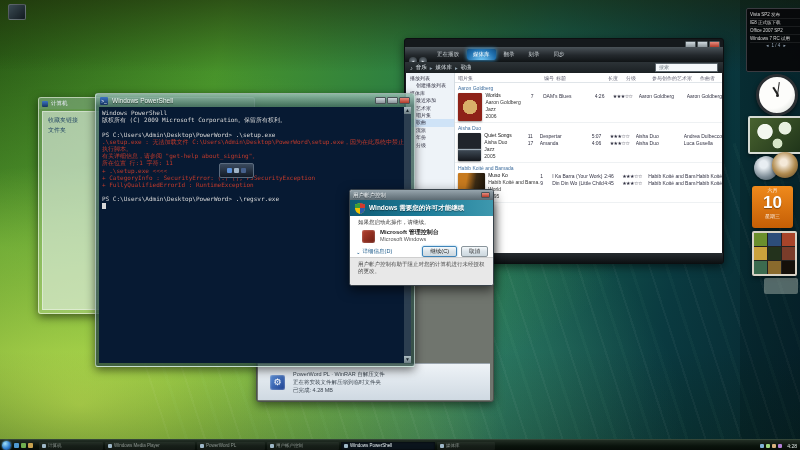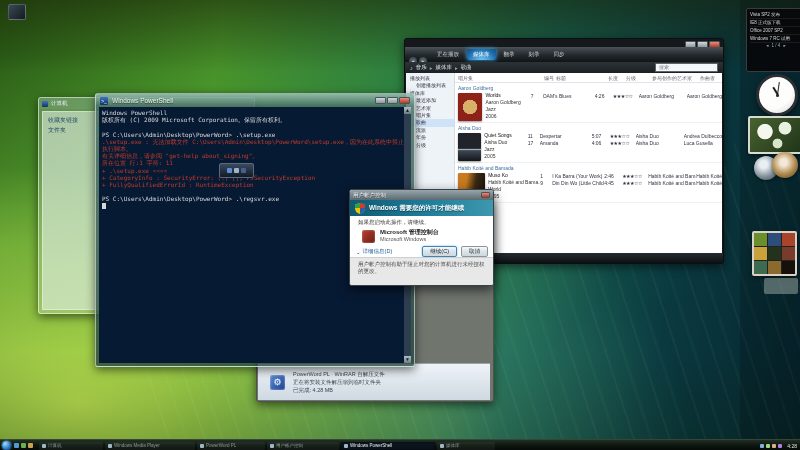--- a/index.html
+++ b/index.html
@@ -403,20 +403,25 @@
     <span style="position:absolute;left:50%;top:50%;width:3px;height:3px;margin:-1.5px;border-radius:50%;background:#222;"></span>
   </div>
 
   <div class="abs photo"></div>
 
   <div class="abs discs">
     <span class="disc" style="left:2px;top:4px;width:24px;height:24px;background:radial-gradient(circle at 40% 35%,#e8eef2 0 18%,#7d8c96 60%,#39464f);"></span>
     <span class="disc" style="left:20px;top:0;width:26px;height:26px;background:radial-gradient(circle at 45% 40%,#f4e9d8 0 16%,#b08b4f 55%,#4f3a1d);"></span>
   </div>
 
+  <div class="abs cal">
+    <div class="mo">六月</div>
+    <div class="dy">10</div>
+    <div class="wd">星期三</div>
+  </div>
 
   <div class="abs puzzle">
     <i style="background:#6b8f2d;"></i>
       <i style="background:#2d4d7a;"></i>
       <i style="background:#a8442a;"></i>
     <i style="background:#caa23c;"></i>
       <i style="background:#23321c;"></i>
       <i style="background:#7a3c2a;"></i>
     <i style="background:#3c6b4f;"></i>
       <i style="background:#8a6a2d;"></i>

